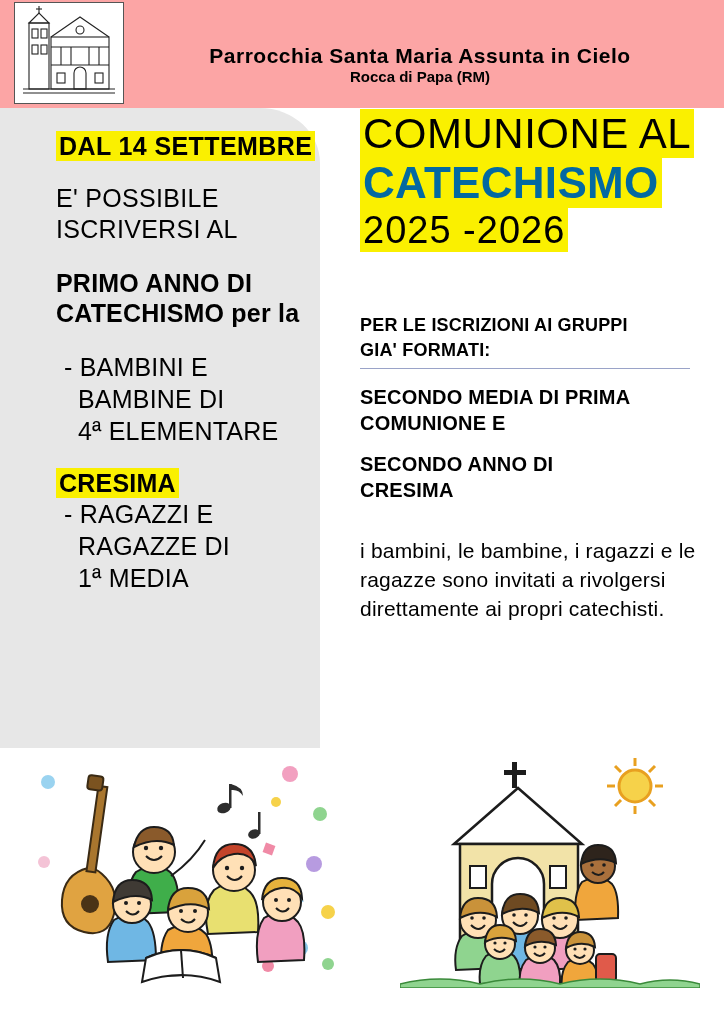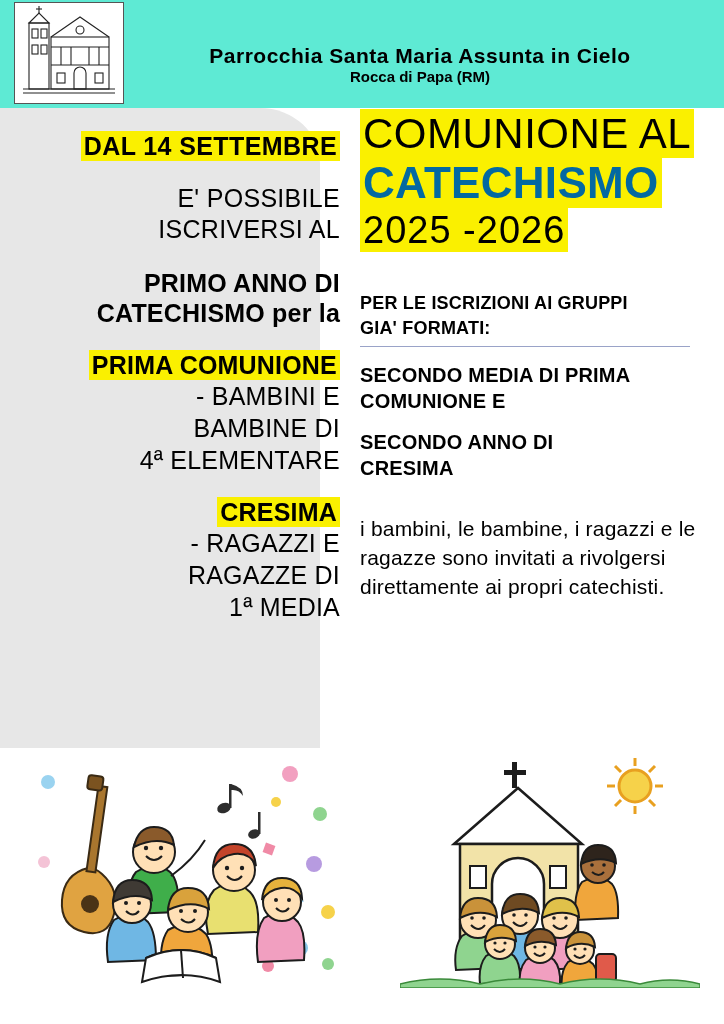--- a/index.html
+++ b/index.html
@@ -16,21 +16,21 @@
     position: relative;
   }
 
   
   .header {
     position: absolute;
     top: 0;
     left: 0;
     width: 724px;
     height: 108px;
-    background: #5eead4;
+    background: #fca5a5;
   }
   .header-titles {
     position: absolute;
     left: 140px;
     top: 44px;
     width: 560px;
     text-align: center;
   }
   .parish-name {
     font-size: 21px;
@@ -63,24 +63,23 @@
     position: absolute;
     left: 0;
     top: 108px;
     width: 320px;
     height: 640px;
     background: #e7e7e7;
     border-top-right-radius: 60px 55px;
   }
   .left-content {
     position: absolute;
-    left: 40px;
+    left: 56px;
     top: 132px;
     width: 300px;
-    text-align: right;
   }
 
   .hl {
     background: #faf000;
     padding: 1px 3px;
     box-decoration-break: clone;
     -webkit-box-decoration-break: clone;
   }
 
   .l-date {
@@ -143,21 +142,21 @@
   }
   .title-3 {
     font-size: 38px;
     letter-spacing: 1px;
     line-height: 1.12;
     color: #000;
     margin-top: 2px;
   }
 
   .r-note {
-    margin-top: 40px;
+    margin-top: 62px;
     font-size: 18px;
     font-weight: bold;
     color: #000;
     line-height: 1.35;
     letter-spacing: 0.2px;
   }
   .r-rule {
     margin-top: 6px;
     width: 330px;
     height: 1px;
@@ -253,23 +252,20 @@
   <div class="l-line">E' POSSIBILE</div>
   <div class="l-line">ISCRIVERSI AL</div>
 
   <div class="l-gap"></div>
 
   <div class="l-strong">PRIMO ANNO DI</div>
   <div class="l-strong">CATECHISMO per la</div>
 
   <div class="l-gap"></div>
 
-  <div class="l-head">
-    <span class="hl">PRIMA COMUNIONE</span>
-  </div>
   <div class="l-sub">
     <span>- BAMBINI E</span>
     <span class="ind">BAMBINE DI</span>
     <span class="ind">4ª ELEMENTARE</span>
   </div>
 
   <div class="l-gap"></div>
 
   <div class="l-head">
     <span class="hl">CRESIMA</span>

